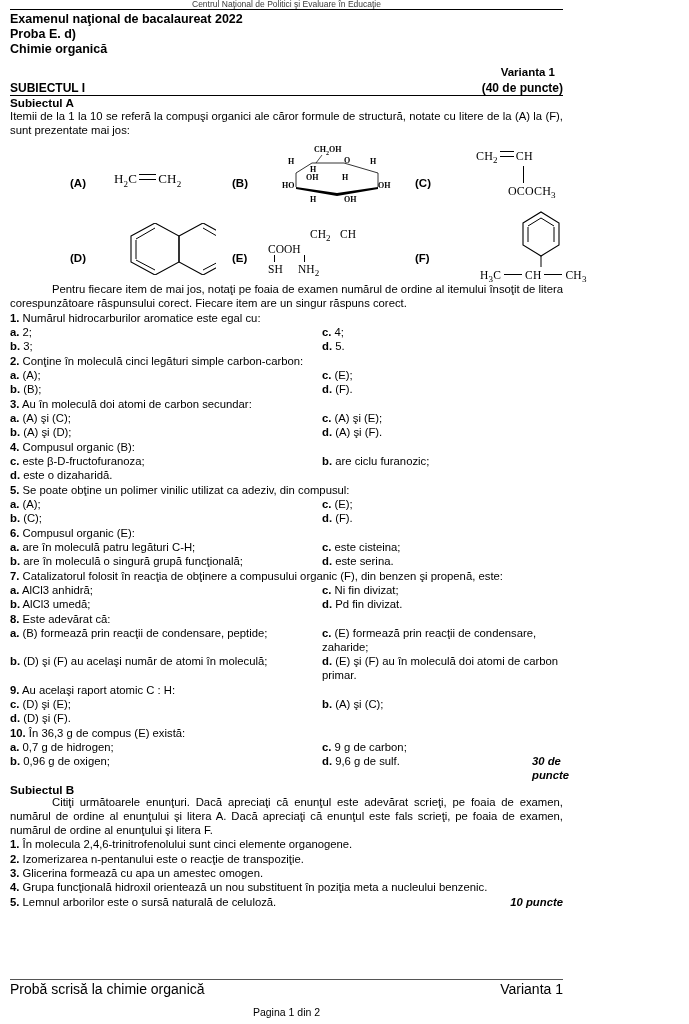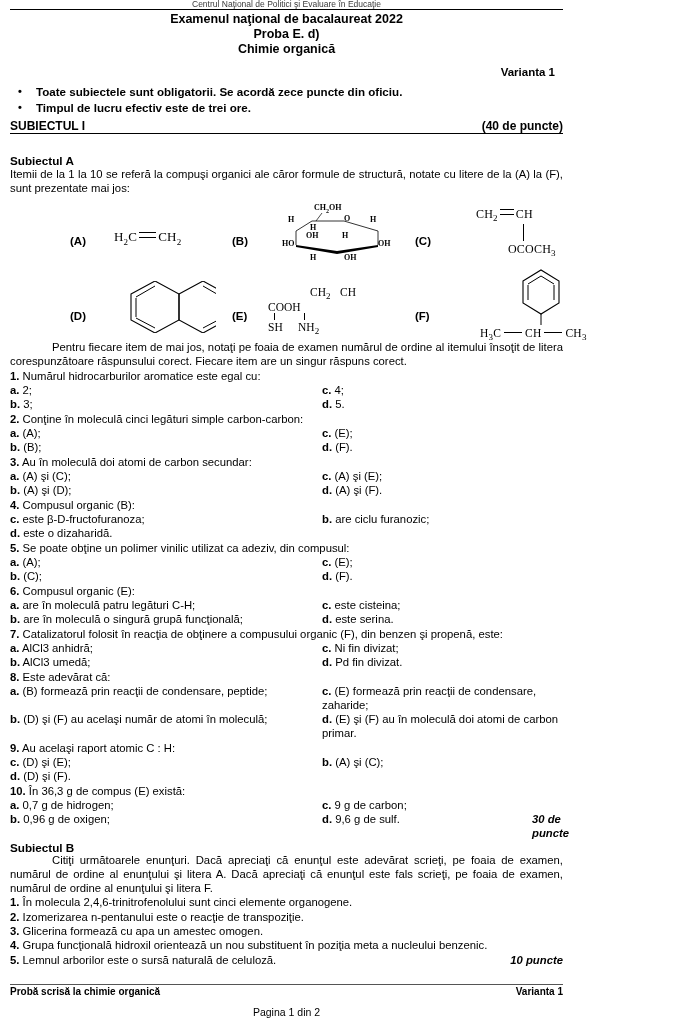--- a/index.html
+++ b/index.html
@@ -28,21 +28,21 @@
     height: 9px;
     overflow: hidden;
     margin: 0;
     padding-top: 0px;
   }
   .hdr-rule {
     border-top: 1.2px solid #000;
     margin: 0 0 2px 0;
   }
   .title-block {
-    text-align: center;
+    text-align: left;
     font-weight: bold;
     font-size: 12.5px;
     line-height: 15px;
   }
   .varianta-top {
     text-align: right;
     font-weight: bold;
     font-size: 11.5px;
     margin-top: 9px;
     padding-right: 8px;
@@ -76,21 +76,21 @@
     align-items: baseline;
     font-weight: bold;
     font-size: 12px;
     border-bottom: 1.3px solid #000;
     padding-bottom: 0px;
     margin-top: 3px;
   }
   .sub-a {
     font-weight: bold;
     font-size: 11.7px;
-    margin-top: 20px;
+    margin-top: 0;
   }
   .intro-para {
     font-size: 11.3px;
     line-height: 13.6px;
     text-align: justify;
     margin-top: 1px;
   }
   .indent-para {
     font-size: 11.3px;
     line-height: 13.6px;
@@ -180,22 +180,21 @@
   .footer-wrap {
     position: absolute;
     left: 10px;
     right: 10px;
     bottom: 6px;
   }
   .footer-rule { border-top: 1.1px solid #555; margin-bottom: 1px; }
   .footer-row {
     display: flex;
     justify-content: space-between;
-    font-size: 10px;
-    font-weight: bold;
+    font-size: 14px;
   }
   .footer-center {
     text-align: center;
     font-size: 10.5px;
     margin-top: 9px;
   }
 </style>
 </head>
 <body>
 
@@ -205,24 +204,20 @@
   <div class="hdr-rule"></div>
 
   <div class="title-block">
     <div>Examenul naţional de bacalaureat 2022</div>
     <div>Proba E. d)</div>
     <div>Chimie organică</div>
   </div>
 
   <div class="varianta-top">Varianta 1</div>
 
-  <ul class="bullets">
-    <li>Toate subiectele sunt obligatorii. Se acordă zece puncte din oficiu.</li>
-    <li>Timpul de lucru efectiv este de trei ore.</li>
-  </ul>
 
   <div class="subject-head">
     <span>SUBIECTUL I</span>
     <span>(40 de puncte)</span>
   </div>
 
   <div class="sub-a">Subiectul A</div>
   <div class="intro-para">Itemii de la 1 la 10 se referă la compuşi organici ale căror formule de structură, notate cu litere de la (A) la (F), sunt prezentate mai jos:</div>
 
   <div class="struct-area">

